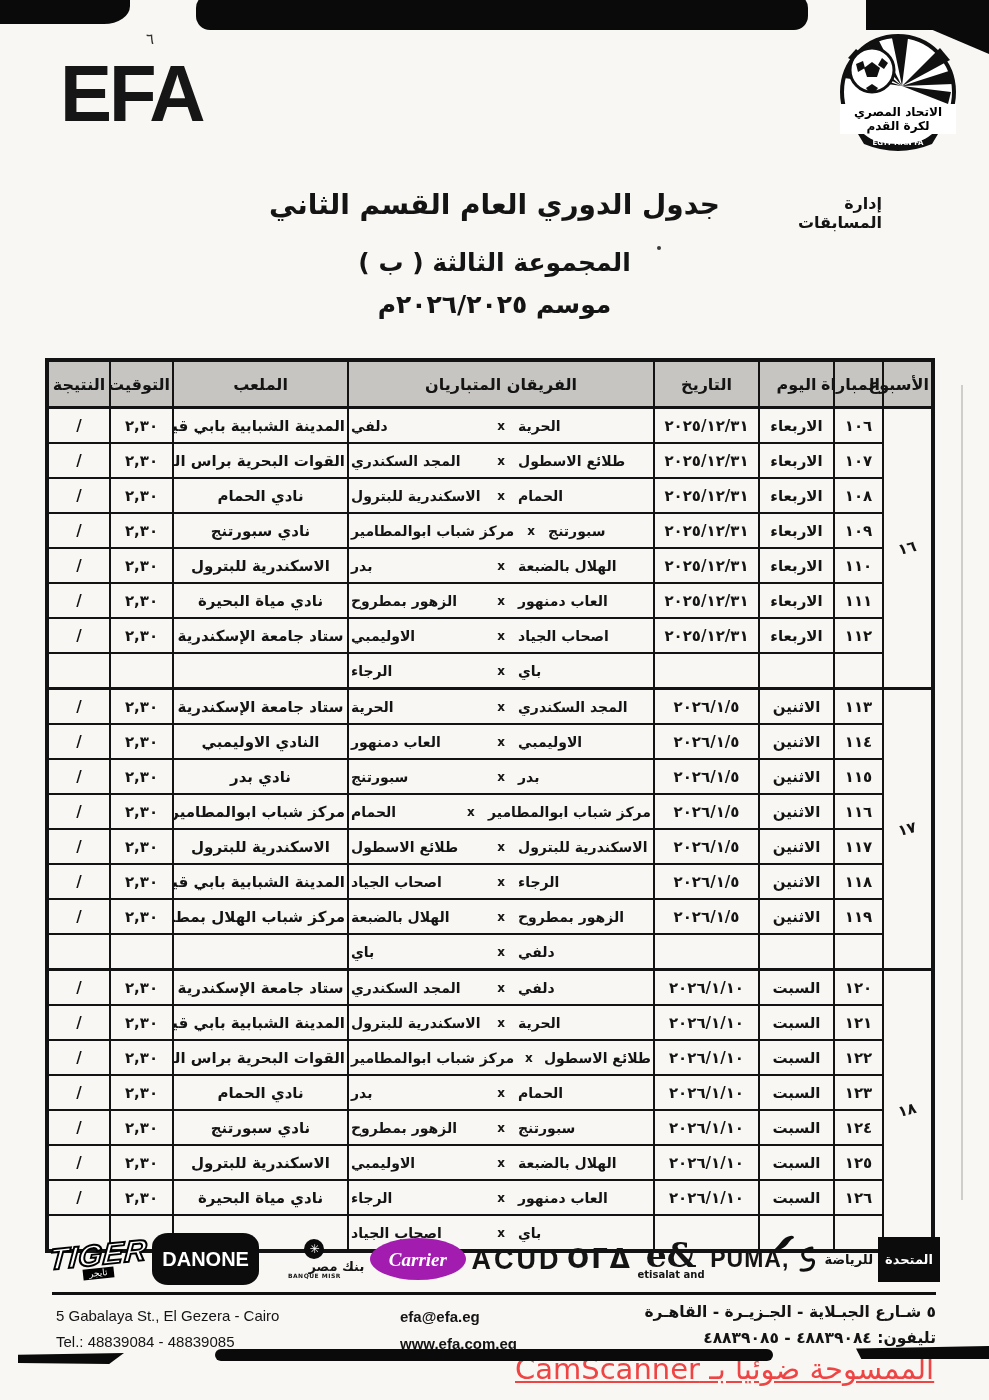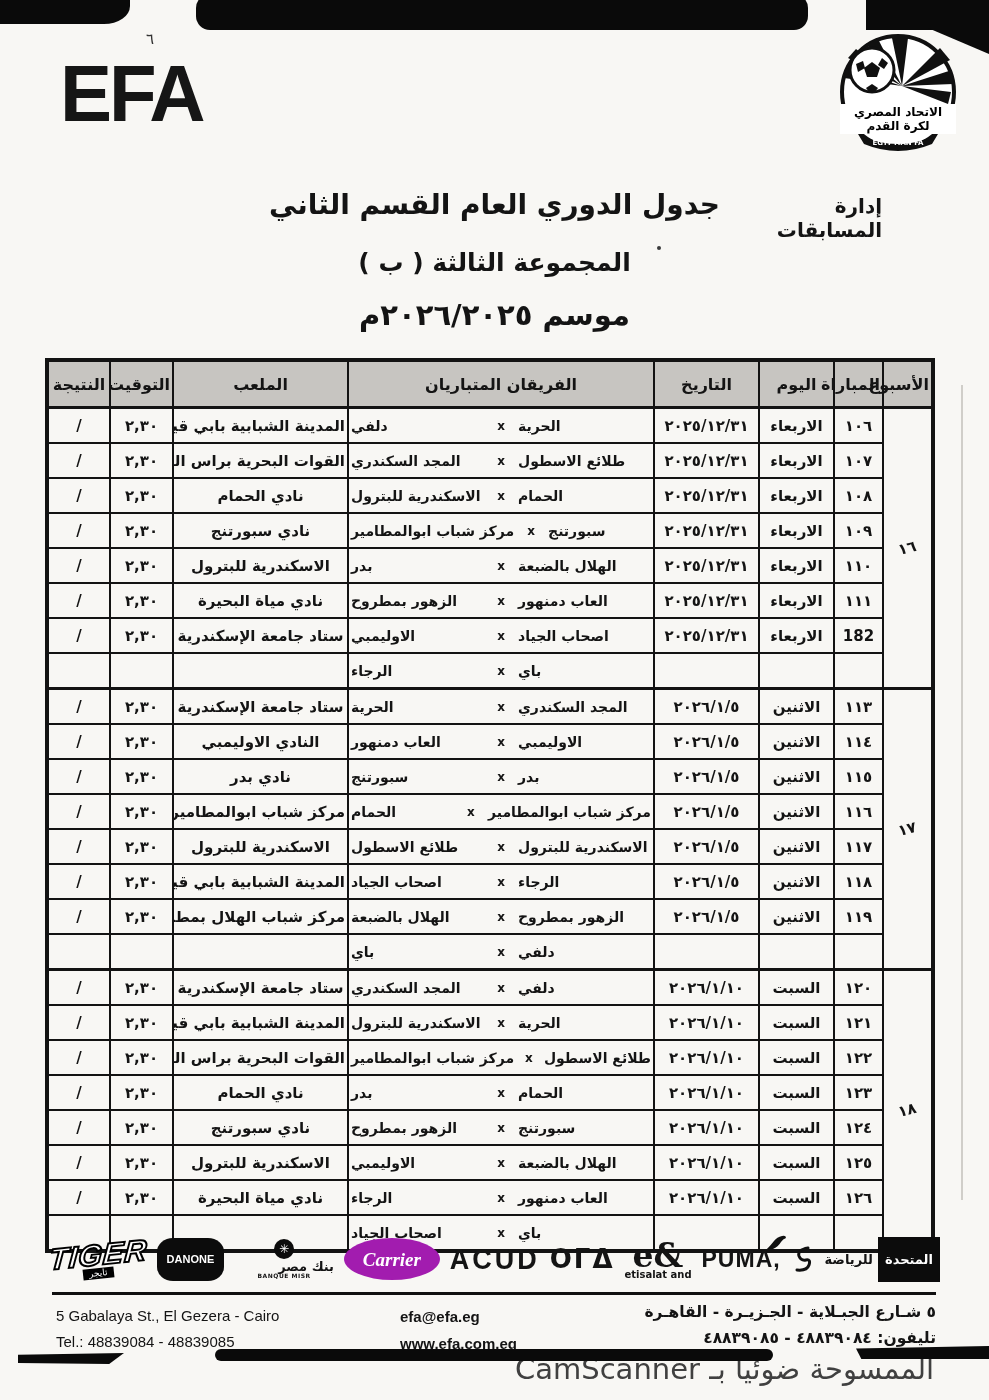--- a/index.html
+++ b/index.html
@@ -14,25 +14,25 @@
 
   .margin-note{position:absolute;left:146px;top:30px;font-size:15px;color:#333;}
   .speck{position:absolute;color:#555;font-size:10px;transform:rotate(-20deg);}
   .artifact-dot{position:absolute;width:4px;height:4px;border-radius:50%;background:#3a3a3a;}
 
   .efa-wordmark{position:absolute;left:60px;top:48px;font-family:"Liberation Sans",sans-serif;
     font-weight:bold;font-size:78px;letter-spacing:-3px;color:#161616;transform:scaleY(1.02);}
 
   .fa-emblem{position:absolute;left:820px;top:30px;}
 
-  .dept{position:absolute;left:762px;top:194px;width:120px;text-align:right;font-size:20px;font-weight:bold;direction:rtl;}
+  .dept{position:absolute;left:762px;top:194px;width:120px;text-align:right;font-size:16px;font-weight:bold;direction:rtl;}
   .title-line{position:absolute;left:0;width:989px;text-align:center;font-weight:bold;direction:rtl;}
   .doc-title{top:188px;font-size:28px;}
   .doc-group{top:248px;font-size:25px;}
-  .doc-season{top:298px;font-size:29px;}
+  .doc-season{top:290px;font-size:25px;}
 
   
   table.sched{position:absolute;left:45px;top:358px;width:890px;border-collapse:collapse;table-layout:fixed;
     direction:rtl;border:4px solid #131313;}
   table.sched th{height:44px;background:#c7c5c1;border:2px solid #131313;font-size:16px;font-weight:bold;padding:0 2px;}
   table.sched td{height:33px;border:2px solid #131313;text-align:center;vertical-align:middle;
     font-weight:bold;font-size:15px;padding:0 2px;overflow:hidden;white-space:nowrap;}
   table.sched tr.week-start td{border-top:3px solid #131313;}
   td.week-cell{font-size:34px;font-weight:400;}
   td.week-cell span{display:inline-block;transform:rotate(-14deg);}
@@ -46,21 +46,21 @@
   .teams-wrap .vs{width:34px;text-align:center;font-size:12px;font-weight:bold;}
   .scanline-right{position:absolute;left:961px;top:385px;width:2px;height:815px;background:#b6b2ac;opacity:.6;}
 
   
   .sponsors{position:absolute;left:50px;top:1228px;width:890px;height:62px;display:flex;
     align-items:center;justify-content:space-between;direction:ltr;}
   .sp{display:flex;flex-direction:column;align-items:center;line-height:1;}
   .sp-tiger .t-main{font-family:"Liberation Sans",sans-serif;font-weight:900;font-style:italic;font-size:30px;
     color:#fff;-webkit-text-stroke:2px #000;text-stroke:2px #000;transform:skewX(-10deg) rotate(-6deg);letter-spacing:1px;}
   .sp-tiger .t-sub{background:#000;color:#fff;font-size:9px;padding:1px 6px;margin-top:-2px;transform:rotate(-6deg);}
-  .sp-danone{background:#0c0c0c;color:#fff;border-radius:16px/14px;padding:16px 10px;font-size:11px;font-weight:bold;
+  .sp-danone{background:#0c0c0c;color:#fff;border-radius:16px/14px;padding:16px 10px;font-size:20px;font-weight:bold;
     font-family:"Liberation Sans",sans-serif;}
   .sp-banque .b-circ{width:20px;height:20px;border-radius:50%;background:#0c0c0c;color:#fff;font-size:12px;
     display:flex;align-items:center;justify-content:center;margin-bottom:1px;}
   .sp-banque .b-ar{font-size:13px;font-weight:bold;direction:rtl;margin-left:44px;}
   .sp-banque .b-en{font-size:6px;font-weight:bold;letter-spacing:.5px;}
   .sp-carrier{background:#a21caf;color:#fff;border-radius:50%;width:96px;height:42px;display:flex;
     align-items:center;justify-content:center;font-family:"Liberation Serif",serif;font-style:italic;
     font-size:19px;font-weight:bold;text-align:center;}
   .sp-acud{font-family:"Liberation Sans",sans-serif;font-size:27px;font-weight:700;letter-spacing:3px;transform:scaleY(1.1);}
   .sp-ora{font-family:"DejaVu Sans",sans-serif;font-size:26px;font-weight:900;letter-spacing:2px;}
@@ -77,22 +77,22 @@
   
   .foot-rule{position:absolute;left:52px;top:1292px;width:884px;height:3px;background:#101010;}
   .foot-left{position:absolute;left:56px;top:1303px;font-size:15px;font-weight:normal;
     font-family:"Liberation Sans",sans-serif;line-height:1.7;}
   .foot-center{position:absolute;left:400px;top:1303px;width:200px;text-align:left;font-size:15px;
     font-weight:bold;font-family:"Liberation Sans",sans-serif;line-height:1.8;}
   .foot-right{position:absolute;left:610px;top:1300px;width:326px;text-align:right;font-size:15.5px;
     font-weight:bold;direction:rtl;line-height:1.65;}
 
   
-  .wm-text{position:absolute;left:515px;top:1352px;width:474px;font-size:29px;color:#404040;direction:rtl;
-    text-align:left;white-space:nowrap;}
+  .wm-text{position:absolute;left:515px;top:1352px;width:474px;font-size:29px;color:#ef4444;direction:rtl;
+    text-align:left;white-space:nowrap;text-decoration:underline;}
   .wm-bar1{position:absolute;left:18px;top:1353px;width:106px;height:11px;background:#0a0a0a;
     clip-path:polygon(0 15%,100% 0,86% 100%,0 90%);}
   .wm-bar2{position:absolute;left:215px;top:1349px;width:558px;height:12px;background:#0a0a0a;border-radius:6px;}
   .wm-bar3{position:absolute;left:856px;top:1346px;width:133px;height:13px;background:#0a0a0a;
     clip-path:polygon(0 20%,100% 0,100% 100%,4% 100%);}
 </style>
 </head>
 <body>
 
 <div class="page">
@@ -248,21 +248,21 @@
               <span class="team">العاب دمنهور</span>
               <span class="vs">x</span>
               <span class="team">الزهور بمطروح</span>
             </div>
           </td>
           <td class="venue-cell">نادي مياة البحيرة</td>
           <td class="time-cell">٢,٣٠</td>
           <td class="result-cell">/</td>
         </tr>
         <tr>
-          <td>182</td>
+          <td>١١٢</td>
           <td>الاربعاء</td>
           <td class="date-cell">٢٠٢٥/١٢/٣١</td>
           <td class="teams-cell">
             <div class="teams-wrap">
               <span class="team">اصحاب الجياد</span>
               <span class="vs">x</span>
               <span class="team">الاوليمبي</span>
             </div>
           </td>
           <td class="venue-cell">ستاد جامعة الإسكندرية</td>

